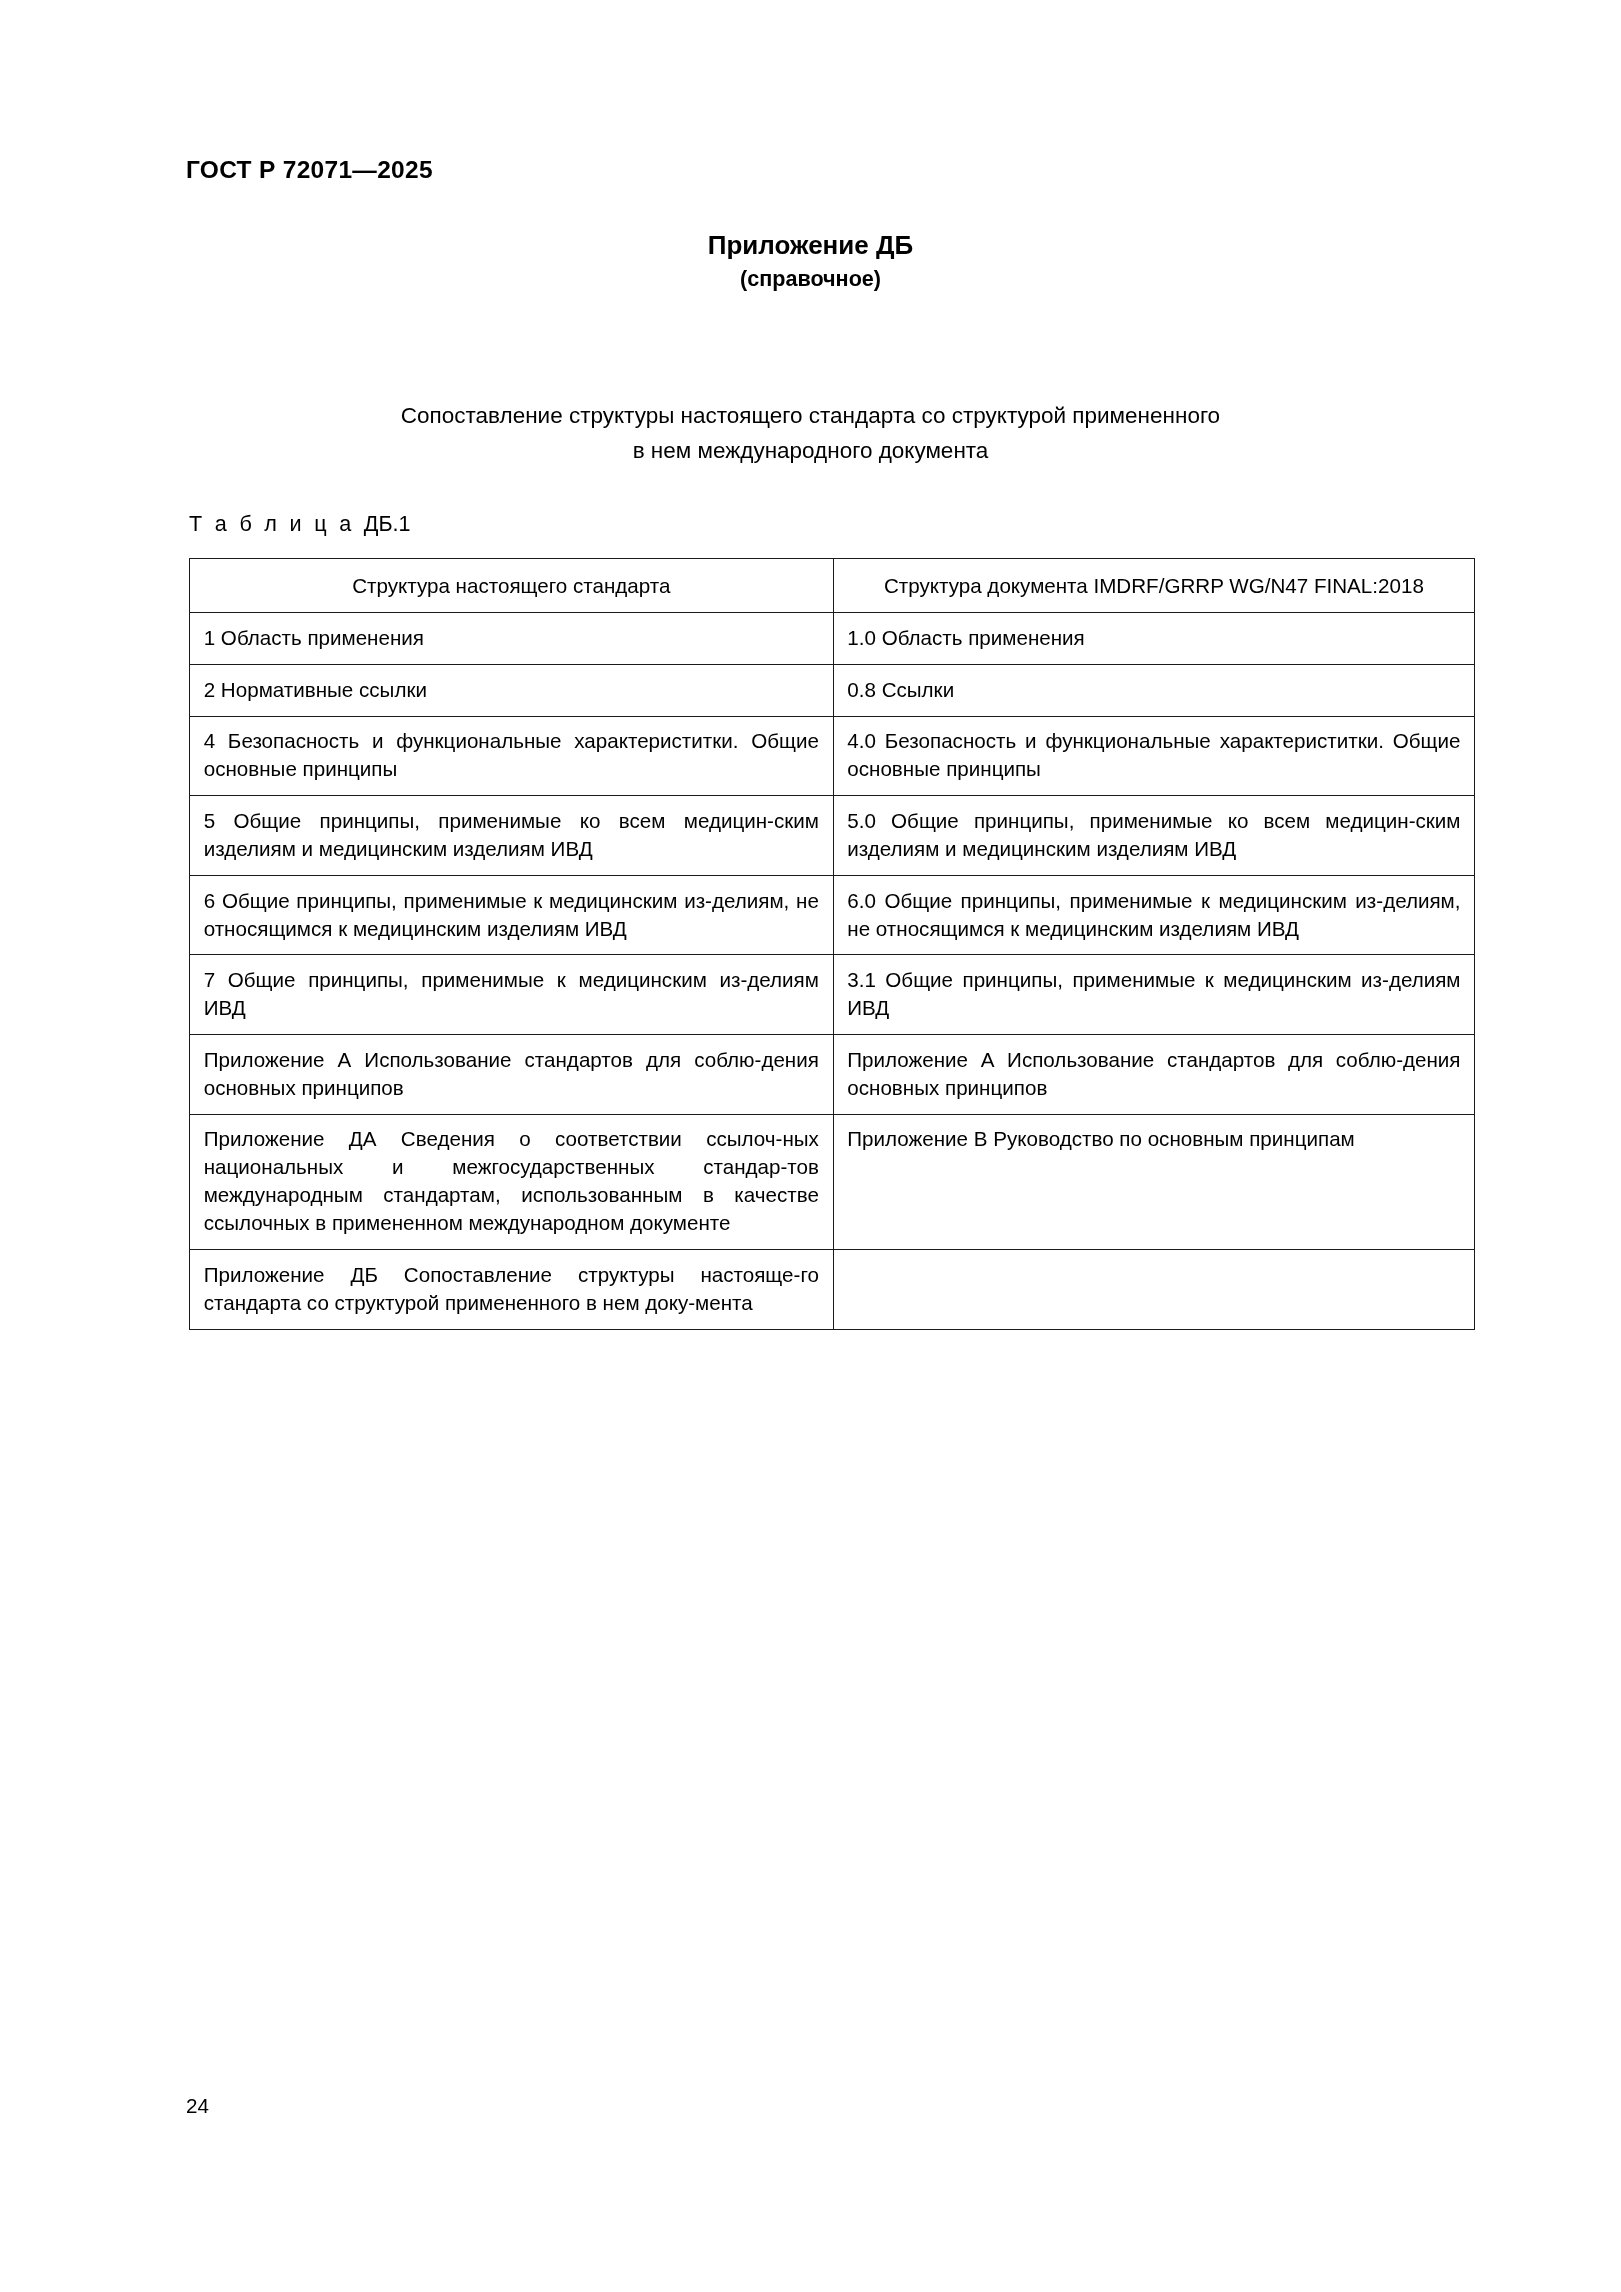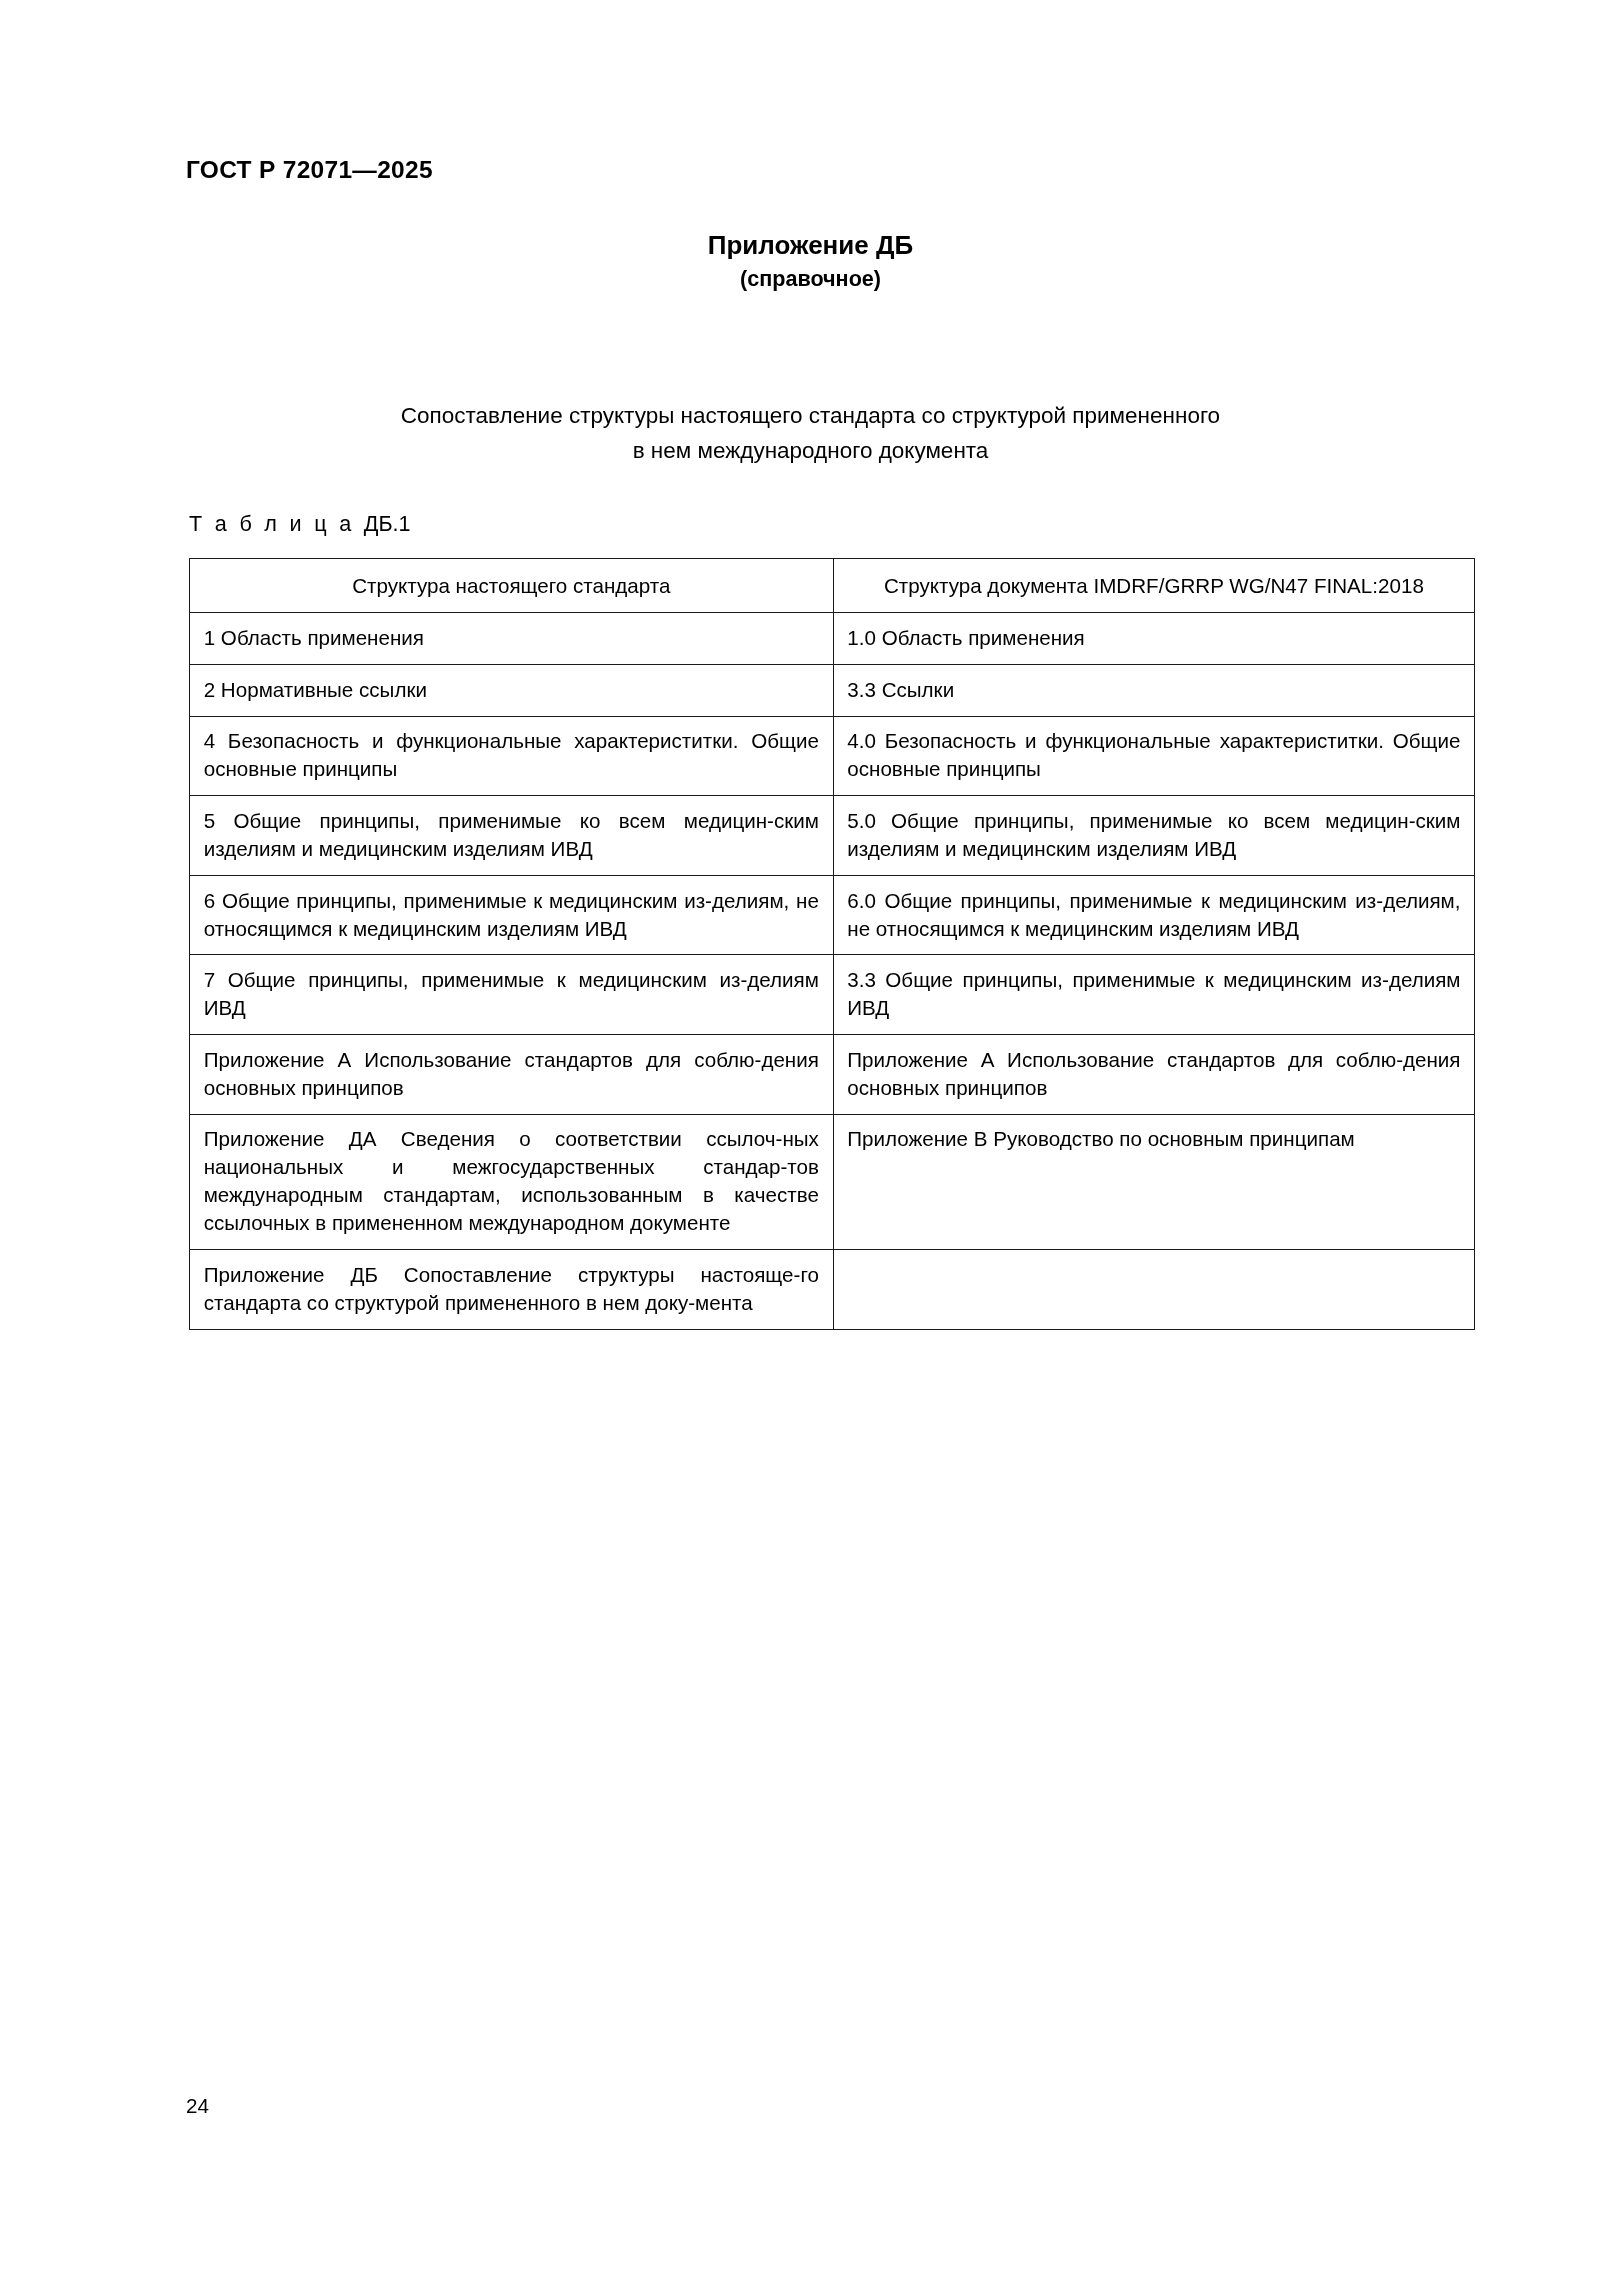--- a/index.html
+++ b/index.html
@@ -126,37 +126,37 @@
       <tr class="head">
         <td class="col1">Структура настоящего стандарта</td>
         <td class="col2">Структура документа IMDRF/GRRP WG/N47 FINAL:2018</td>
       </tr>
       <tr>
         <td class="col1">1  Область применения</td>
         <td class="col2">1.0  Область применения</td>
       </tr>
       <tr>
         <td class="col1">2  Нормативные ссылки</td>
-        <td class="col2">3.3   Ссылки</td>
+        <td class="col2">0.8   Ссылки</td>
       </tr>
       <tr>
         <td class="col1">4  Безопасность и функциональные характериститки. Общие основные принципы</td>
         <td class="col2">4.0  Безопасность и функциональные характериститки. Общие основные принципы</td>
       </tr>
       <tr>
         <td class="col1">5  Общие принципы, применимые ко всем медицин-ским изделиям и медицинским изделиям ИВД</td>
         <td class="col2">5.0  Общие принципы, применимые ко всем медицин-ским изделиям и медицинским изделиям ИВД</td>
       </tr>
       <tr>
         <td class="col1">6  Общие принципы, применимые к медицинским из-делиям, не относящимся к медицинским изделиям ИВД</td>
         <td class="col2">6.0  Общие принципы, применимые к медицинским из-делиям, не относящимся к медицинским изделиям ИВД</td>
       </tr>
       <tr>
         <td class="col1">7  Общие принципы, применимые к медицинским из-делиям ИВД</td>
-        <td class="col2">3.3  Общие принципы, применимые к медицинским из-делиям ИВД</td>
+        <td class="col2">3.1  Общие принципы, применимые к медицинским из-делиям ИВД</td>
       </tr>
       <tr>
         <td class="col1">Приложение А Использование стандартов для соблю-дения основных принципов</td>
         <td class="col2">Приложение А Использование стандартов для соблю-дения основных принципов</td>
       </tr>
       <tr>
         <td class="col1">Приложение ДА Сведения о соответствии ссылоч-ных национальных и межгосударственных стандар-тов международным стандартам, использованным в качестве ссылочных в примененном международном документе</td>
         <td class="col2">Приложение В Руководство по основным принципам</td>
       </tr>
       <tr>

